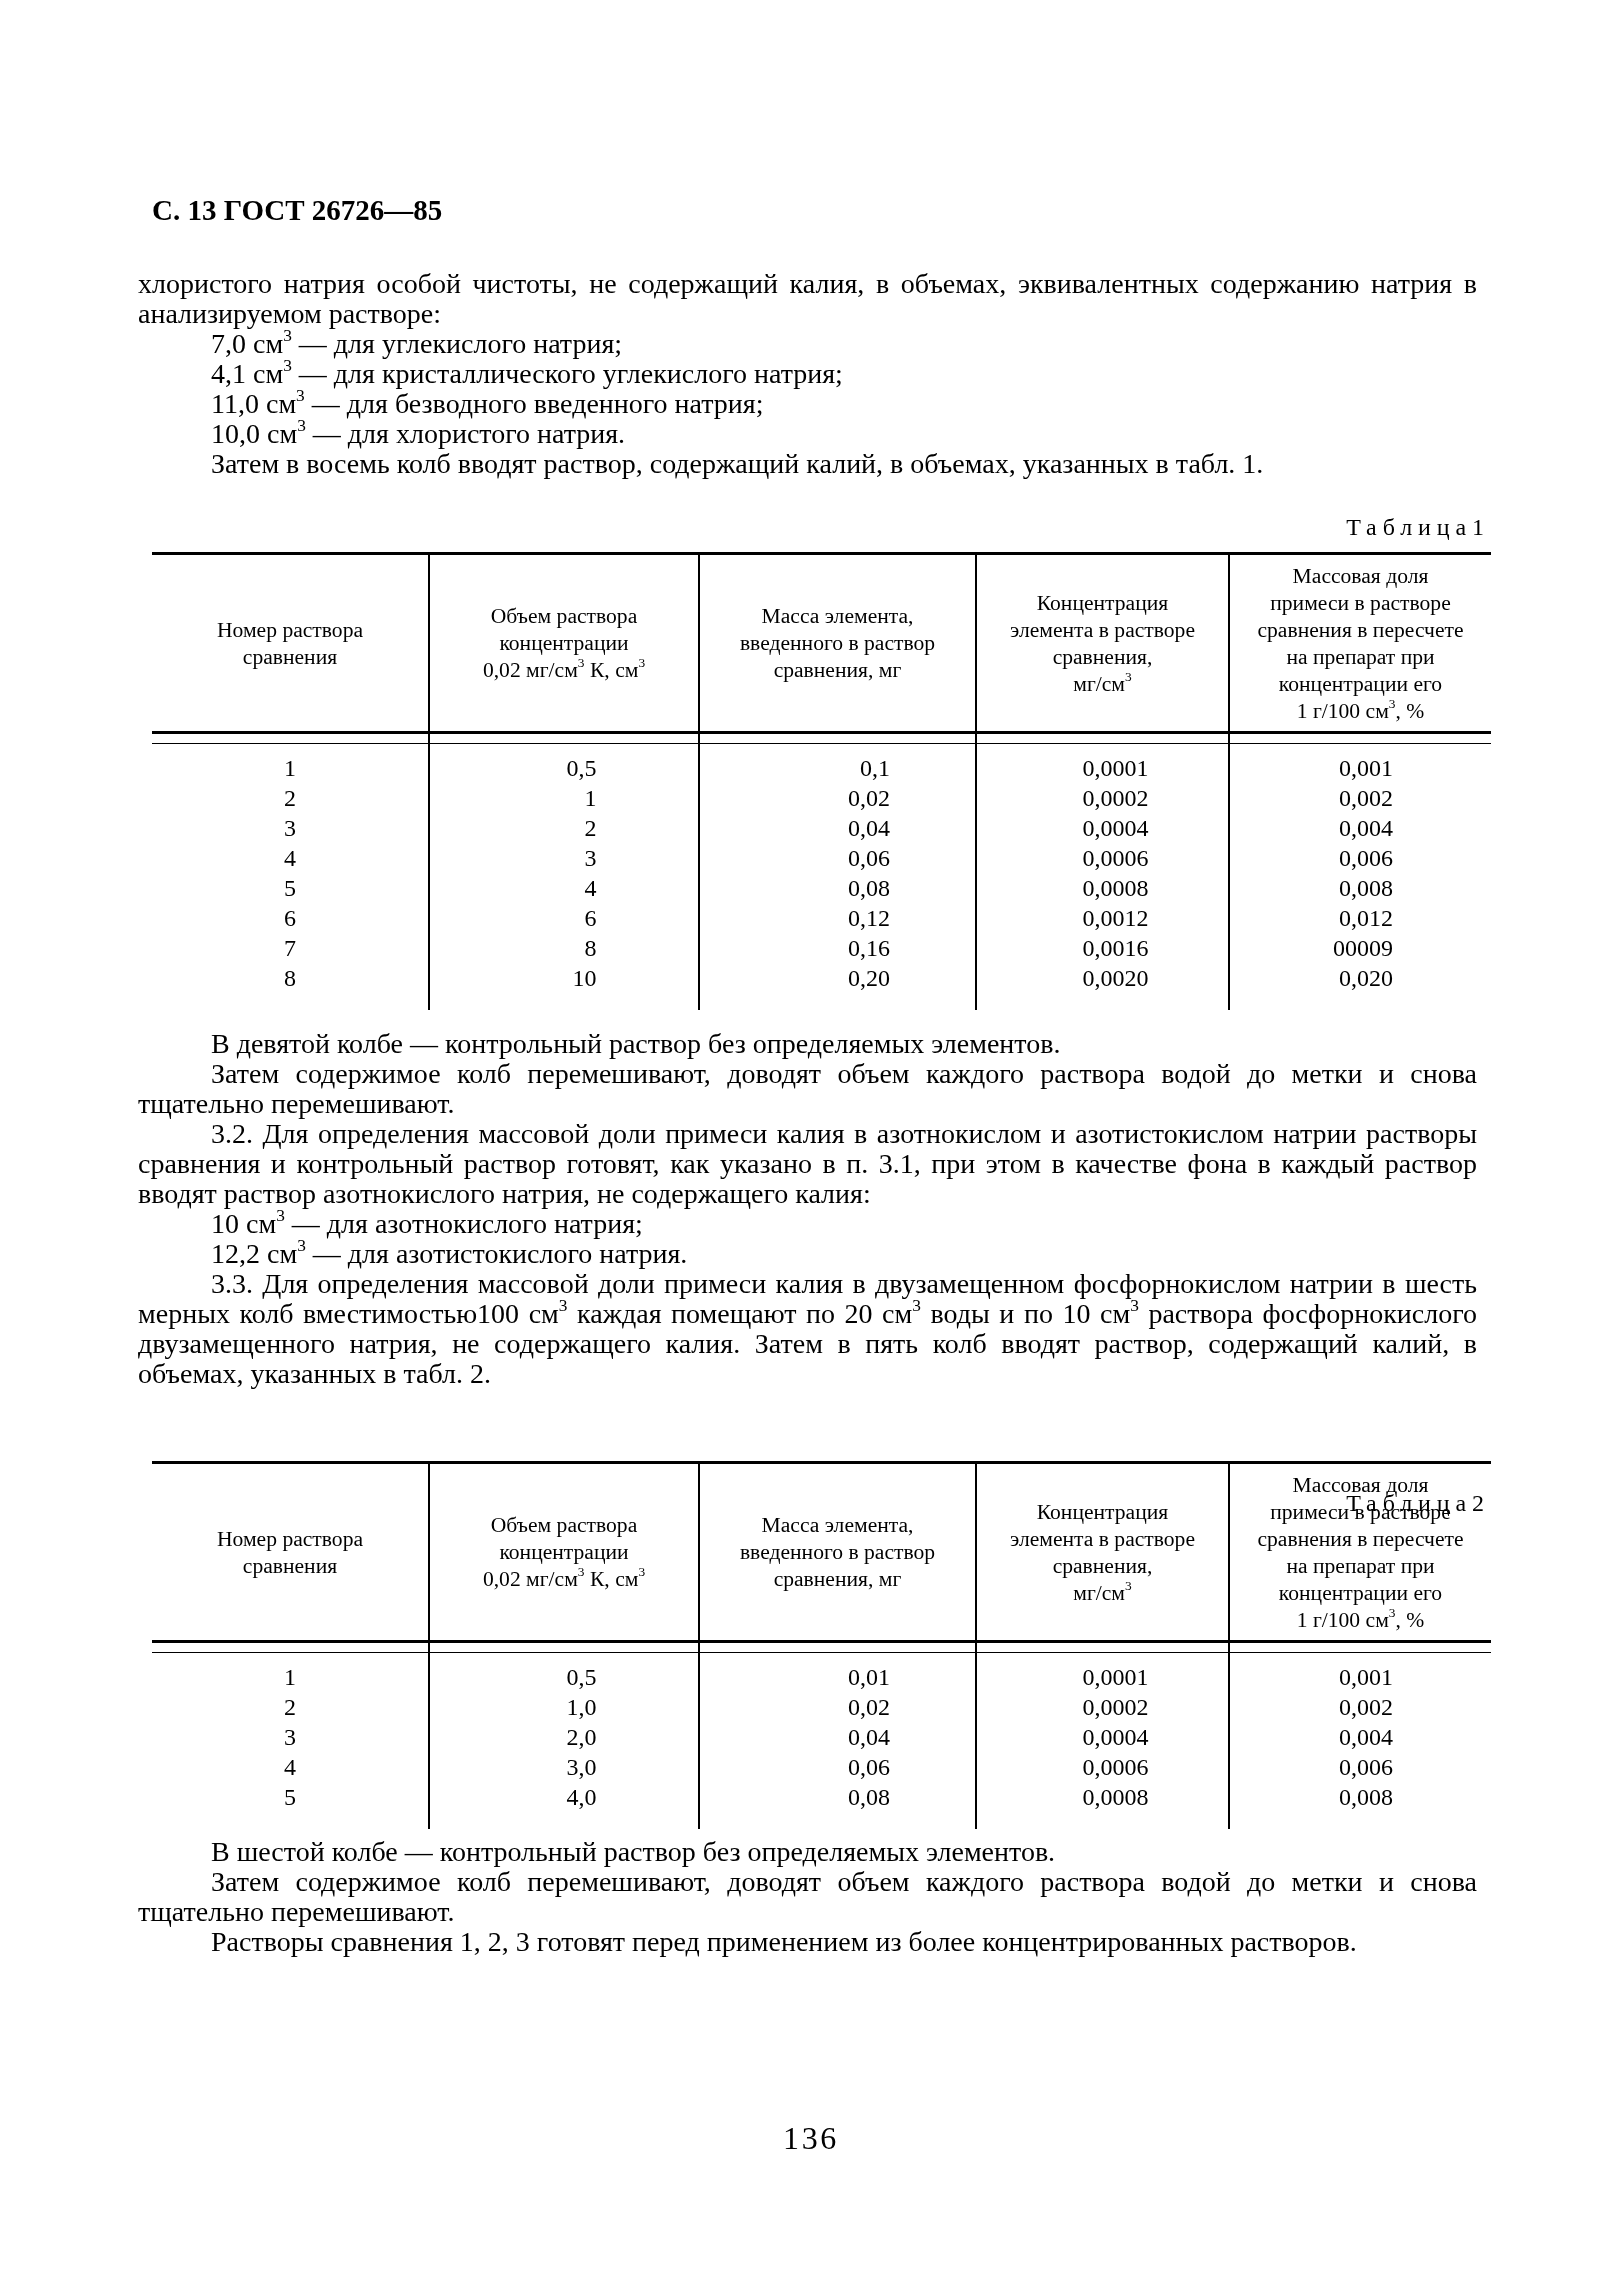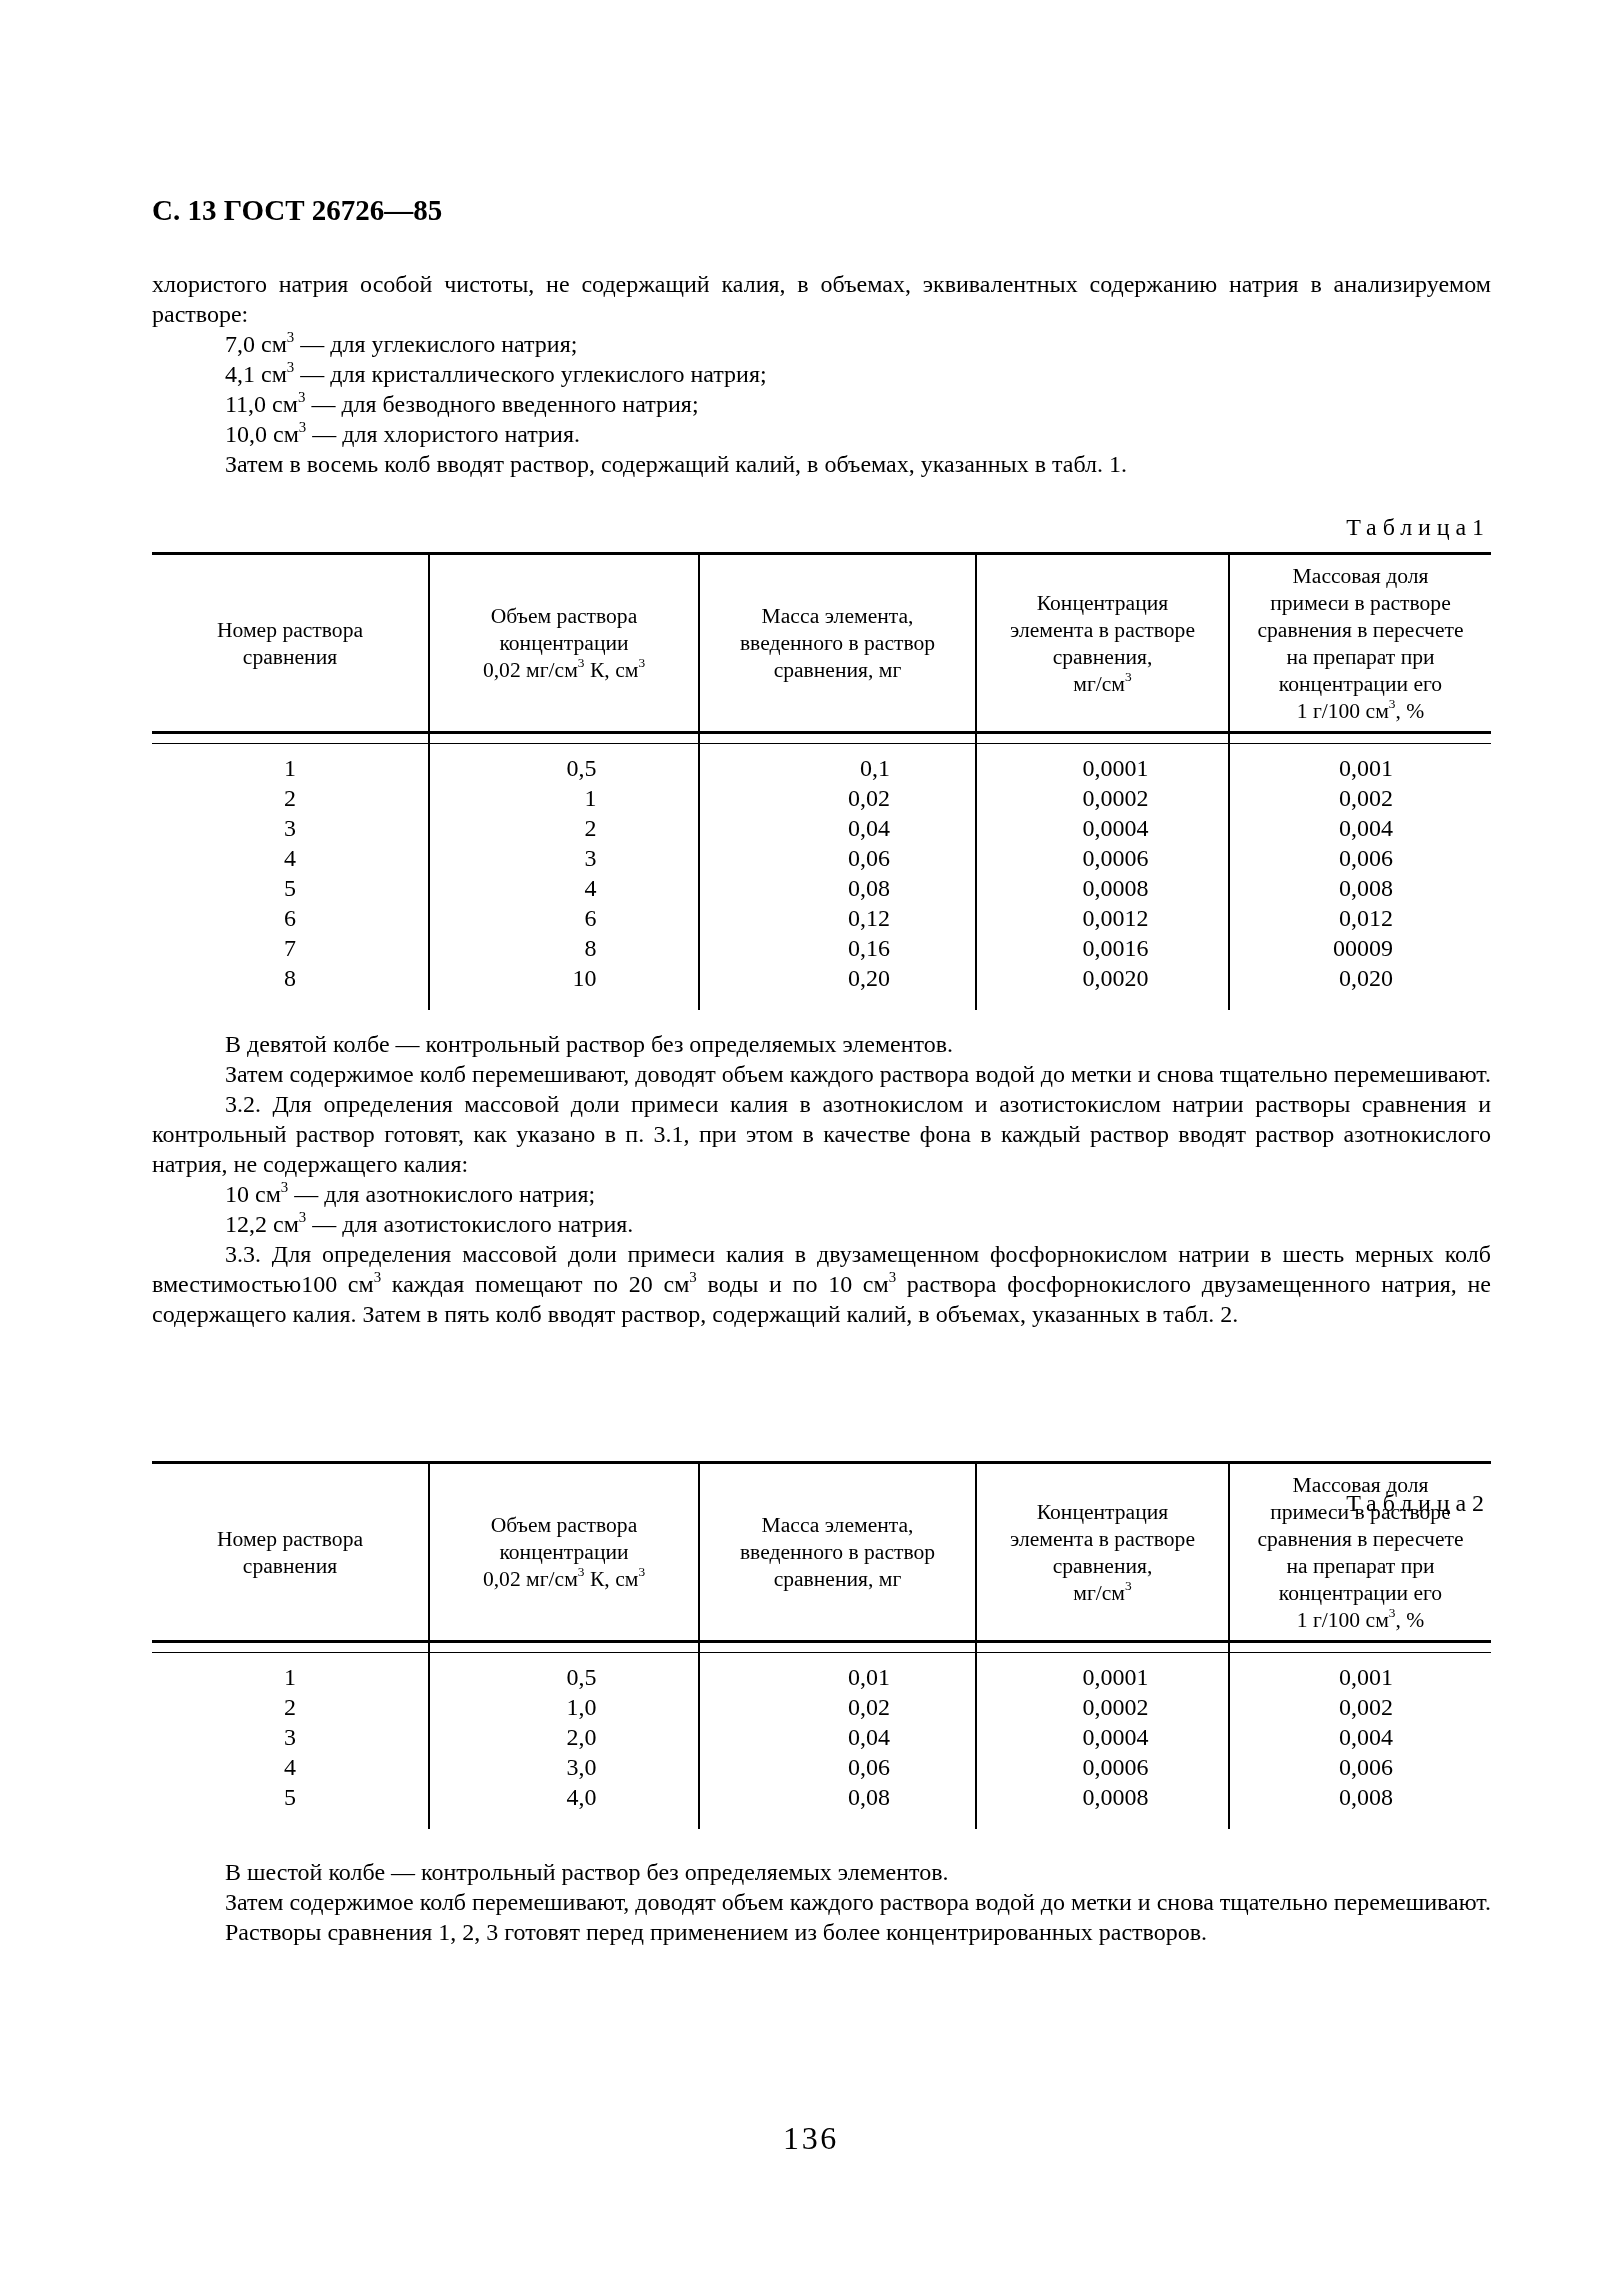--- a/index.html
+++ b/index.html
@@ -6,22 +6,22 @@
   body {
     width: 1622px; height: 2295px; position: relative; overflow: hidden;
     font-family: "Liberation Serif", "DejaVu Serif", serif;
     color: #000000;
   }
   .page-header {
     position: absolute; left: 152px; top: 194px;
     font-size: 29px; font-weight: bold; letter-spacing: 0;
   }
   .text-block {
-    position: absolute; left: 152px; width: 1339px;
-    font-size: 24px; line-height: 30px;
+    position: absolute; left: 138px; width: 1339px;
+    font-size: 28px; line-height: 30px;
   }
   .text-block p { margin: 0; text-align: justify; }
   .text-block p.indent { text-indent: 73px; }
   .text-block p.item { padding-left: 73px; text-align: left; }
   sup { font-size: 62%; line-height: 0; position: relative; top: -0.1em; vertical-align: super; }
   .table-label {
     position: absolute; right: 132px;
     font-size: 24px; letter-spacing: 5.9px;
   }
   .std-table {
@@ -268,20 +268,20 @@
       <tr class="last">
         <td class="c1"><span>5</span></td>
         <td class="c2"><span class="num">4,0</span></td>
         <td class="c3"><span class="num">0,08</span></td>
         <td class="c4"><span class="num">0,0008</span></td>
         <td class="c5"><span class="num">0,008</span></td>
       </tr>
     </tbody>
 </table>
 
-<div class="text-block" style="top:1837px;margin-top:20px;">
+<div class="text-block" style="top:1837px;">
   <p class="indent">В шестой колбе — контрольный раствор без определяемых элементов.</p>
   <p class="indent">Затем содержимое колб перемешивают, доводят объем каждого раствора водой до метки и снова тщательно перемешивают.</p>
   <p class="indent">Растворы сравнения 1, 2, 3 готовят перед применением из более концентрированных растворов.</p>
 </div>
 
 <div class="page-number">136</div>
 
 
 </body></html>

